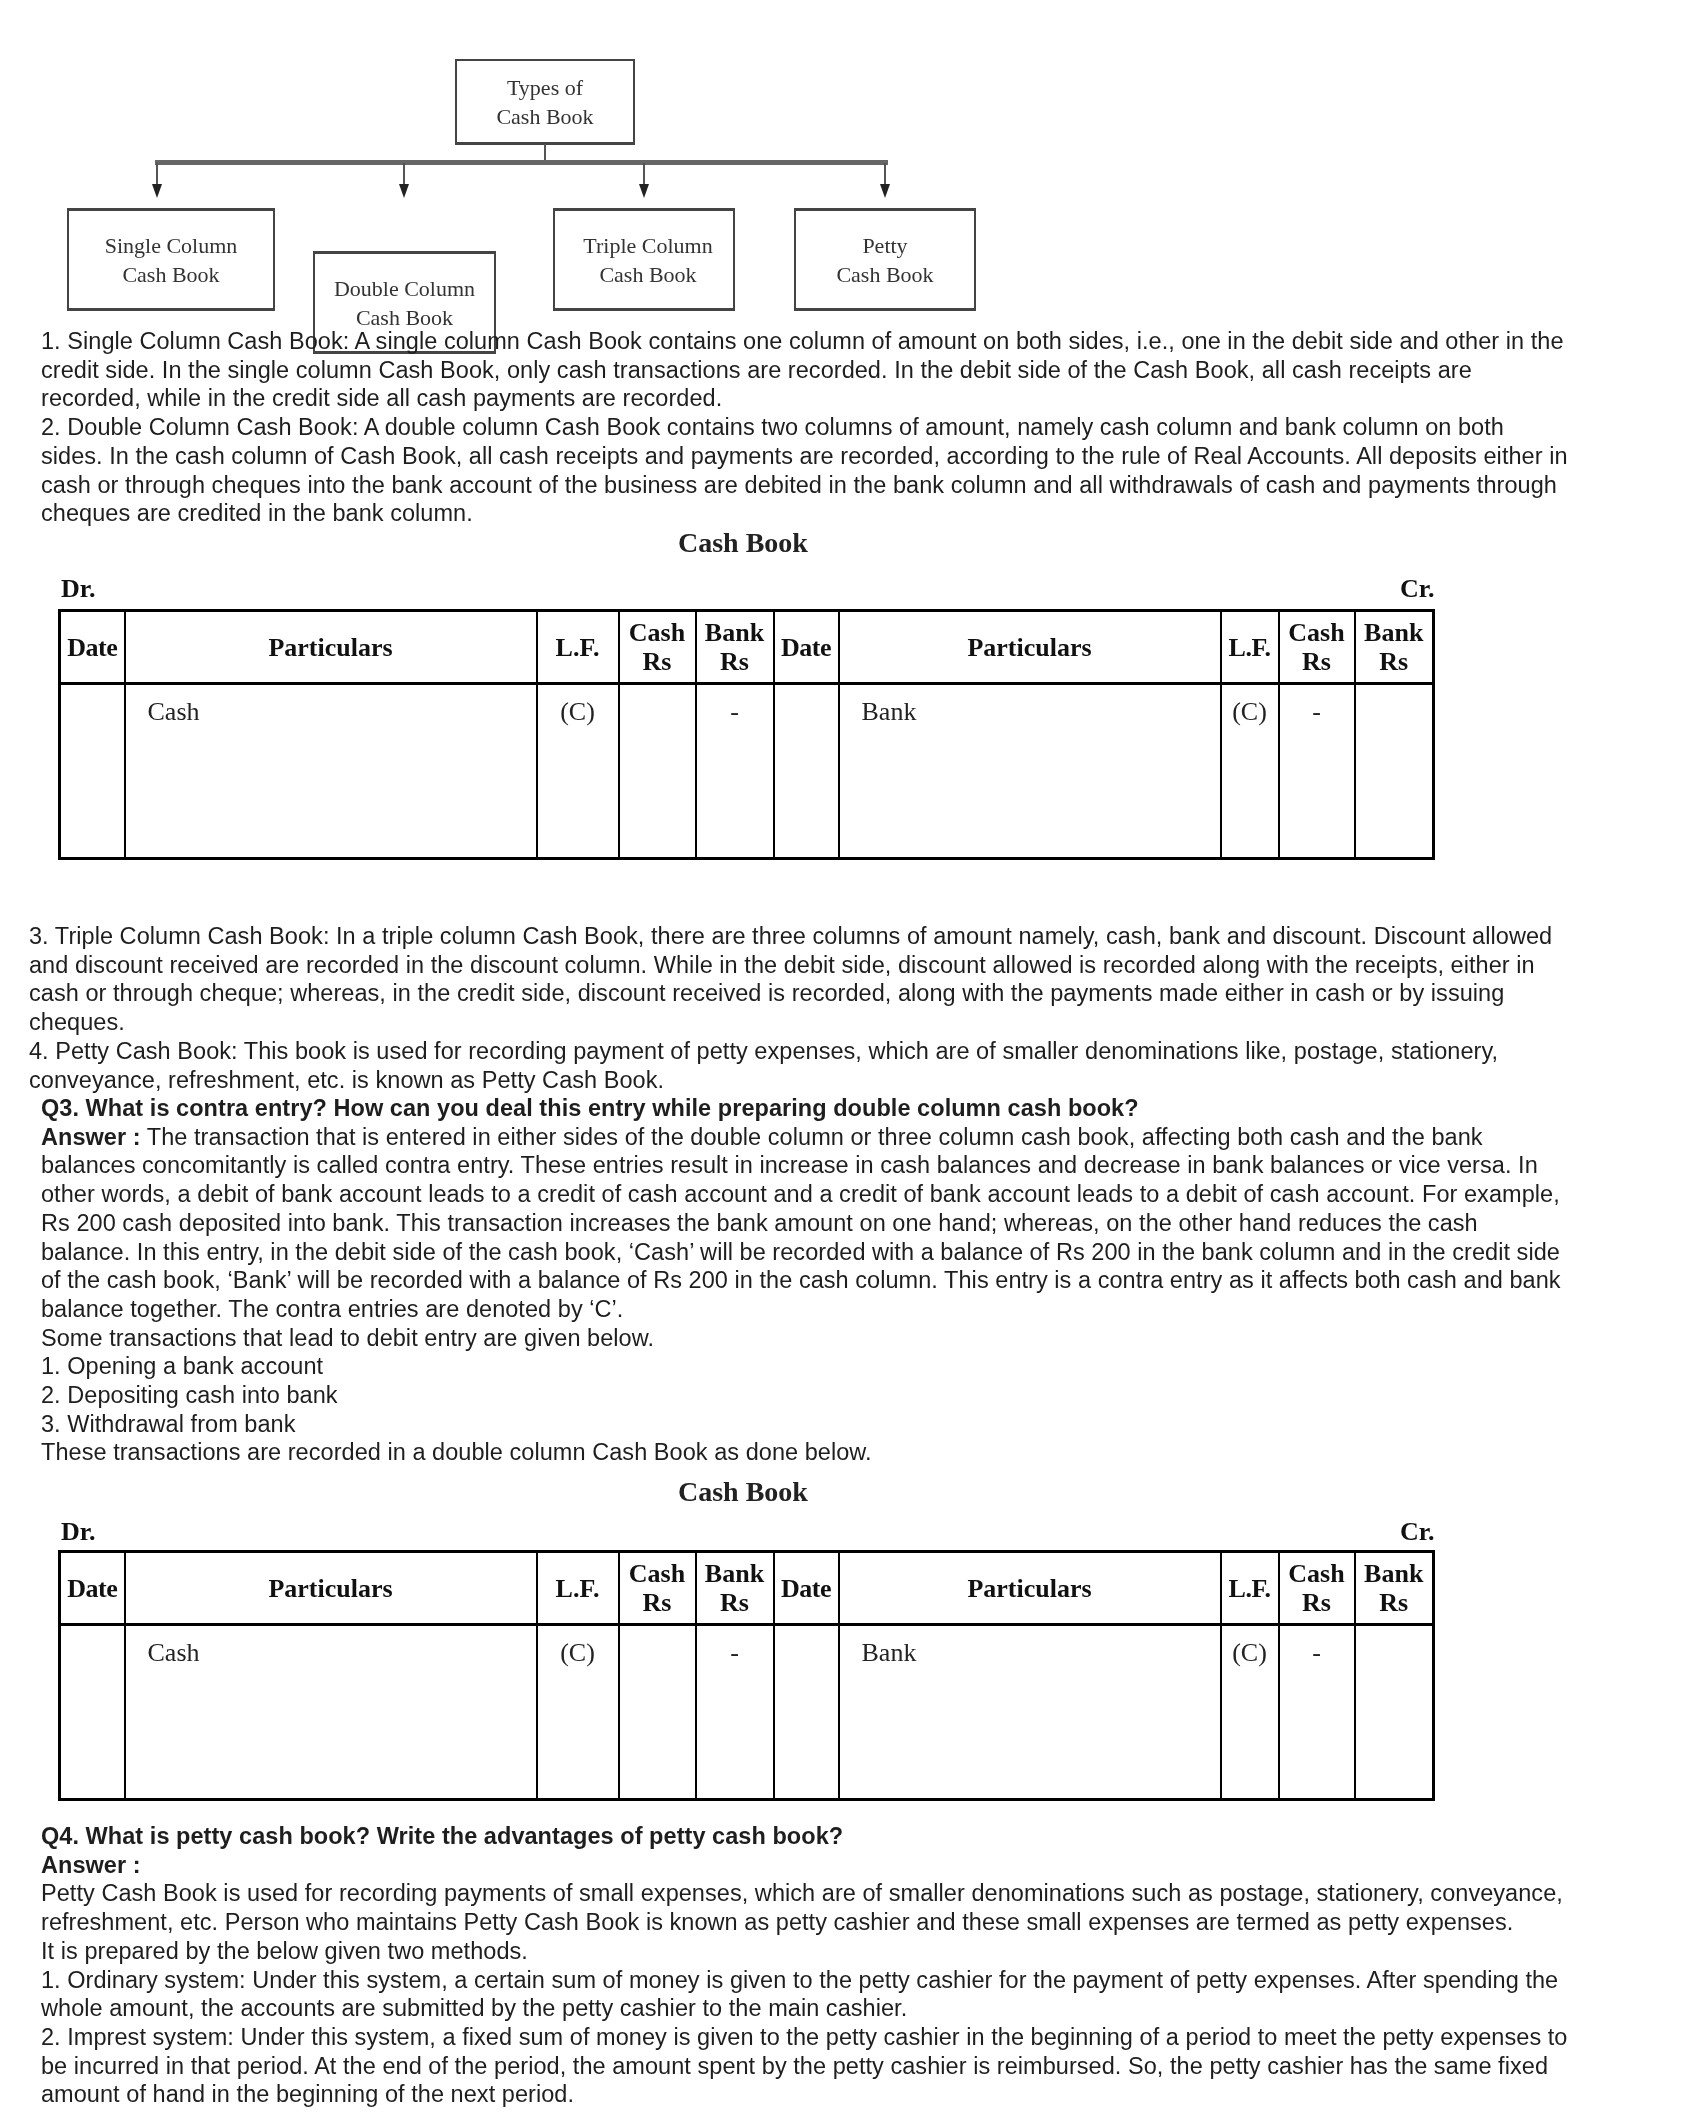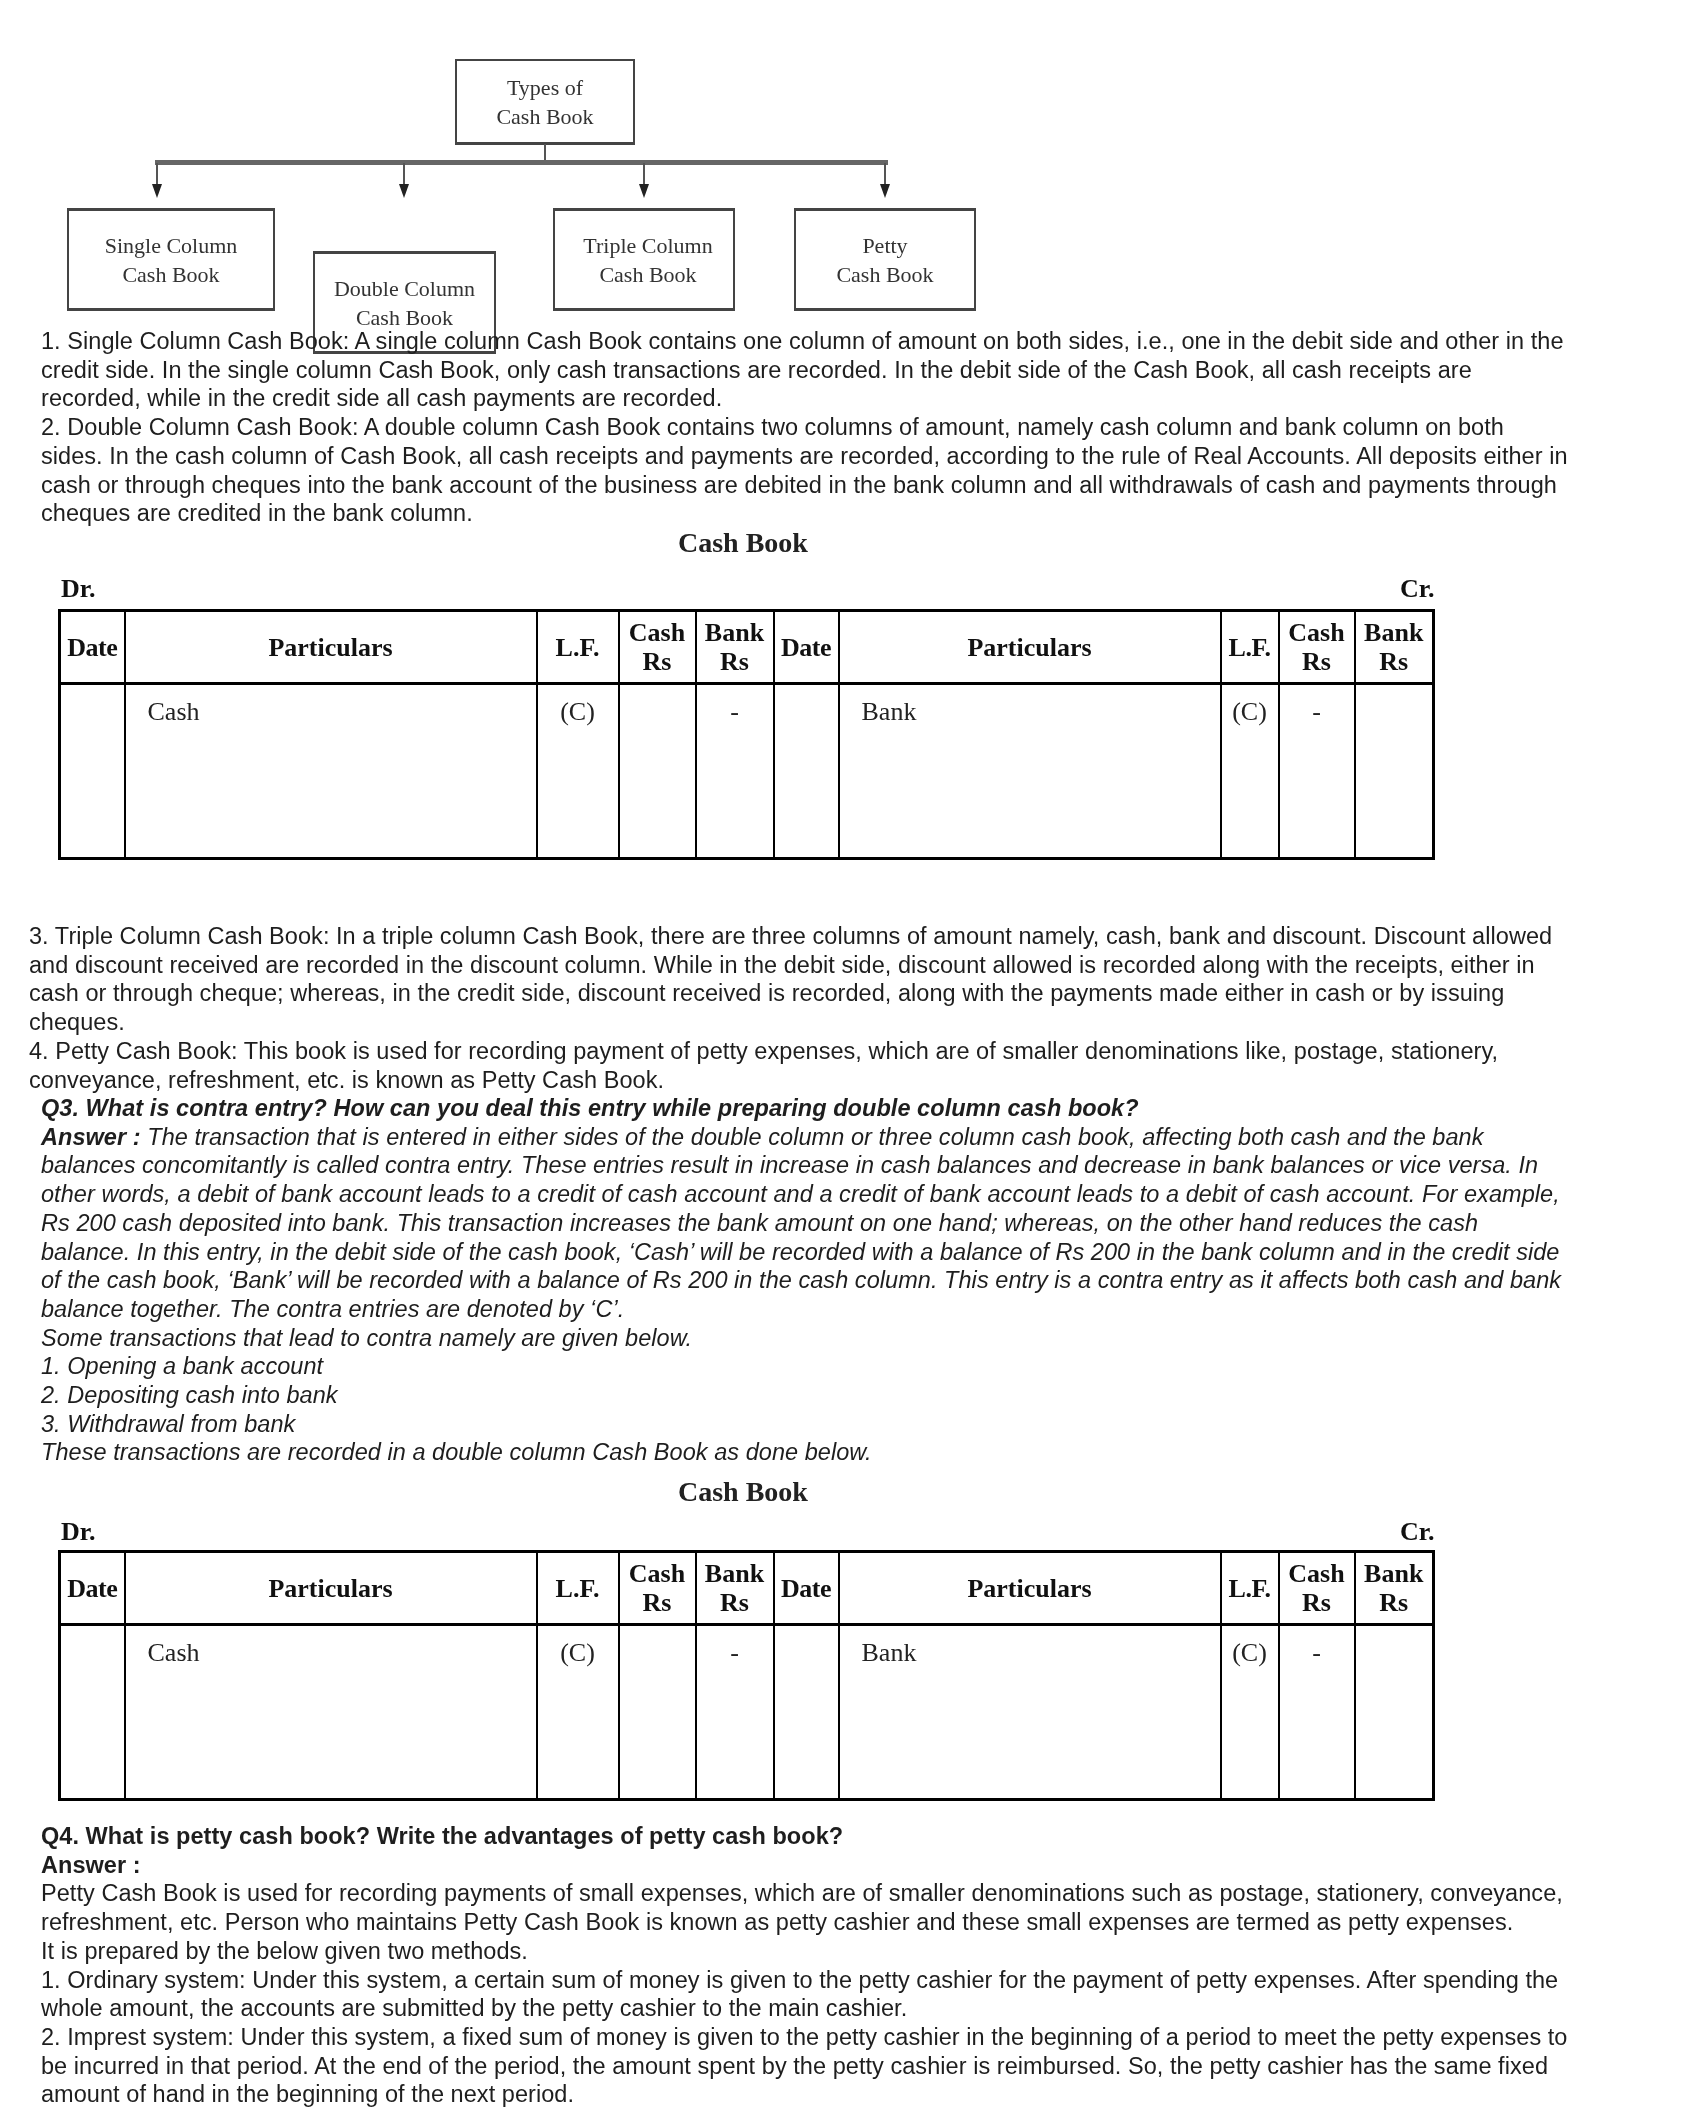--- a/index.html
+++ b/index.html
@@ -154,30 +154,30 @@
 
 <div class="abs txt" style="left:29px;top:922px;">
   <div>3. Triple Column Cash Book: In a triple column Cash Book, there are three columns of amount namely, cash, bank and discount. Discount allowed</div>
   <div>and discount received are recorded in the discount column. While in the debit side, discount allowed is recorded along with the receipts, either in</div>
   <div>cash or through cheque; whereas, in the credit side, discount received is recorded, along with the payments made either in cash or by issuing</div>
   <div>cheques.</div>
   <div>4. Petty Cash Book: This book is used for recording payment of petty expenses, which are of smaller denominations like, postage, stationery,</div>
   <div>conveyance, refreshment, etc. is known as Petty Cash Book.</div>
 </div>
 
-<div class="abs txt" style="left:41px;top:1094px;font-style:italic;">
+<div class="abs txt" style="left:41px;top:1094px;">
   <div><b>Q3. What is contra entry? How can you deal this entry while preparing double column cash book?</b></div>
   <div><b>Answer :</b><span> The transaction that is entered in either sides of the double column or three column cash book, affecting both cash and the bank</span></div>
   <div>balances concomitantly is called contra entry. These entries result in increase in cash balances and decrease in bank balances or vice versa. In</div>
   <div>other words, a debit of bank account leads to a credit of cash account and a credit of bank account leads to a debit of cash account. For example,</div>
   <div>Rs 200 cash deposited into bank. This transaction increases the bank amount on one hand; whereas, on the other hand reduces the cash</div>
   <div>balance. In this entry, in the debit side of the cash book, ‘Cash’ will be recorded with a balance of Rs 200 in the bank column and in the credit side</div>
   <div>of the cash book, ‘Bank’ will be recorded with a balance of Rs 200 in the cash column. This entry is a contra entry as it affects both cash and bank</div>
   <div>balance together. The contra entries are denoted by ‘C’.</div>
-  <div>Some transactions that lead to contra namely are given below.</div>
+  <div>Some transactions that lead to debit entry are given below.</div>
   <div>1. Opening a bank account</div>
   <div>2. Depositing cash into bank</div>
   <div>3. Withdrawal from bank</div>
   <div>These transactions are recorded in a double column Cash Book as done below.</div>
 </div>
 
 <div class="title" style="left:678px;top:1476px;">Cash Book</div>
 <div class="side" style="left:61px;top:1517px;">Dr.</div>
 <div class="side" style="left:1400px;top:1517px;">Cr.</div>
 

